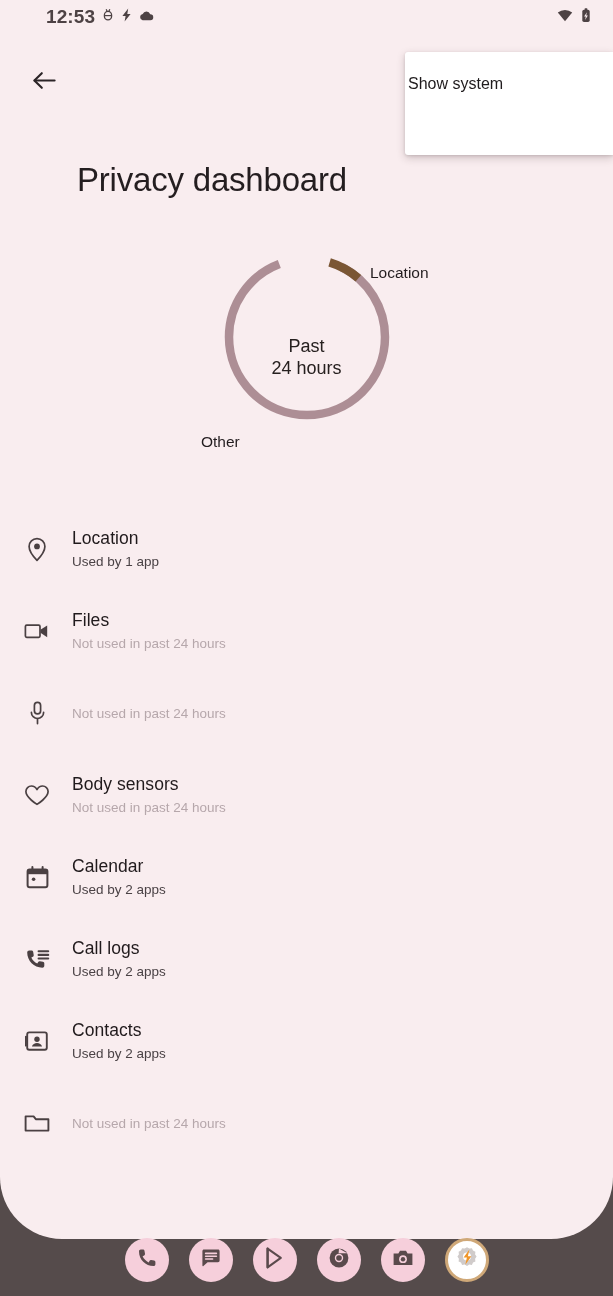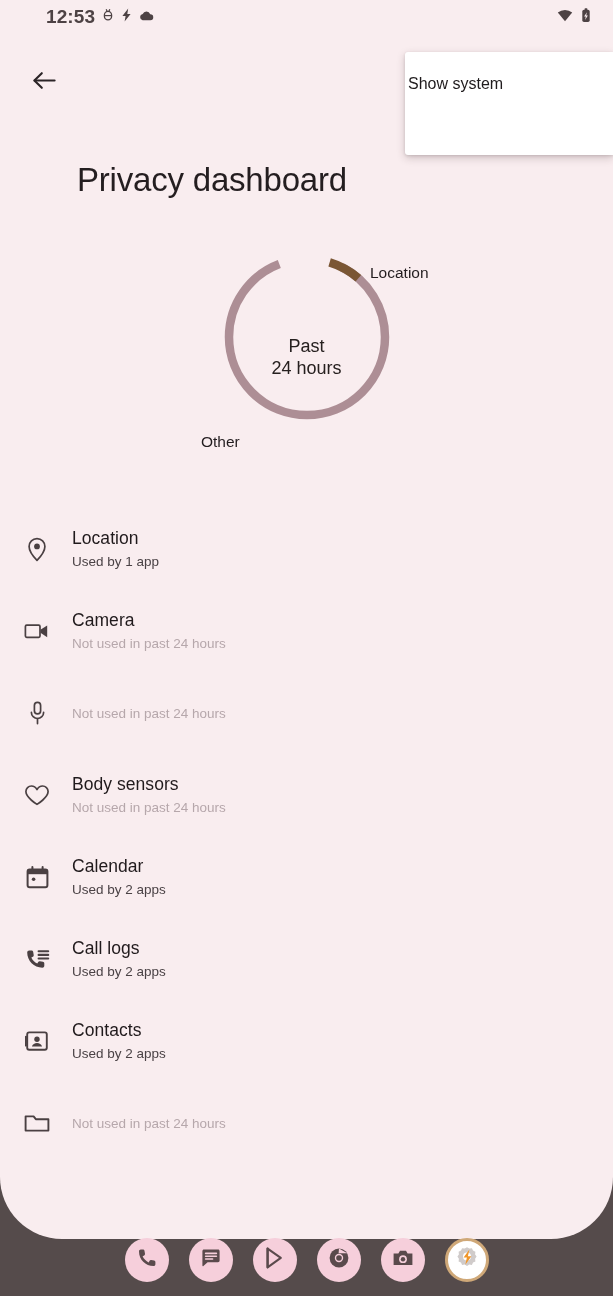--- a/index.html
+++ b/index.html
@@ -246,21 +246,21 @@
       </div>
 
       <div class="perm-row">
         <span class="perm-icon">
           <svg width="26" height="20" viewBox="0 0 26 20">
             <rect x="1.4" y="4.2" width="14.6" height="12.2" rx="1.3" fill="none" stroke="#4a4042" stroke-width="1.7"></rect>
             <path d="M16.4 8.8 L23.2 4.4 L23.2 16.2 L16.4 11.8 Z" fill="#4a4042"></path>
           </svg>
         </span>
         <span class="perm-text">
-          <span class="perm-title">Camera</span>
+          <span class="perm-title">Files</span>
           <span class="perm-sub muted">Not used in past 24 hours</span>
         </span>
       </div>
 
       <div class="perm-row">
         <span class="perm-icon">
           <svg width="17" height="25" viewBox="0 0 17 25">
             <rect x="5.4" y="1.4" width="6.2" height="11.4" rx="3.1" fill="none" stroke="#4a4042" stroke-width="1.7"></rect>
             <path d="M2.4 11.4 A6.1 6.1 0 0 0 14.6 11.4" fill="none" stroke="#4a4042" stroke-width="1.7" stroke-linecap="round"></path>
             <line x1="8.5" y1="17.6" x2="8.5" y2="22.6" stroke="#4a4042" stroke-width="1.7" stroke-linecap="round"></line>

